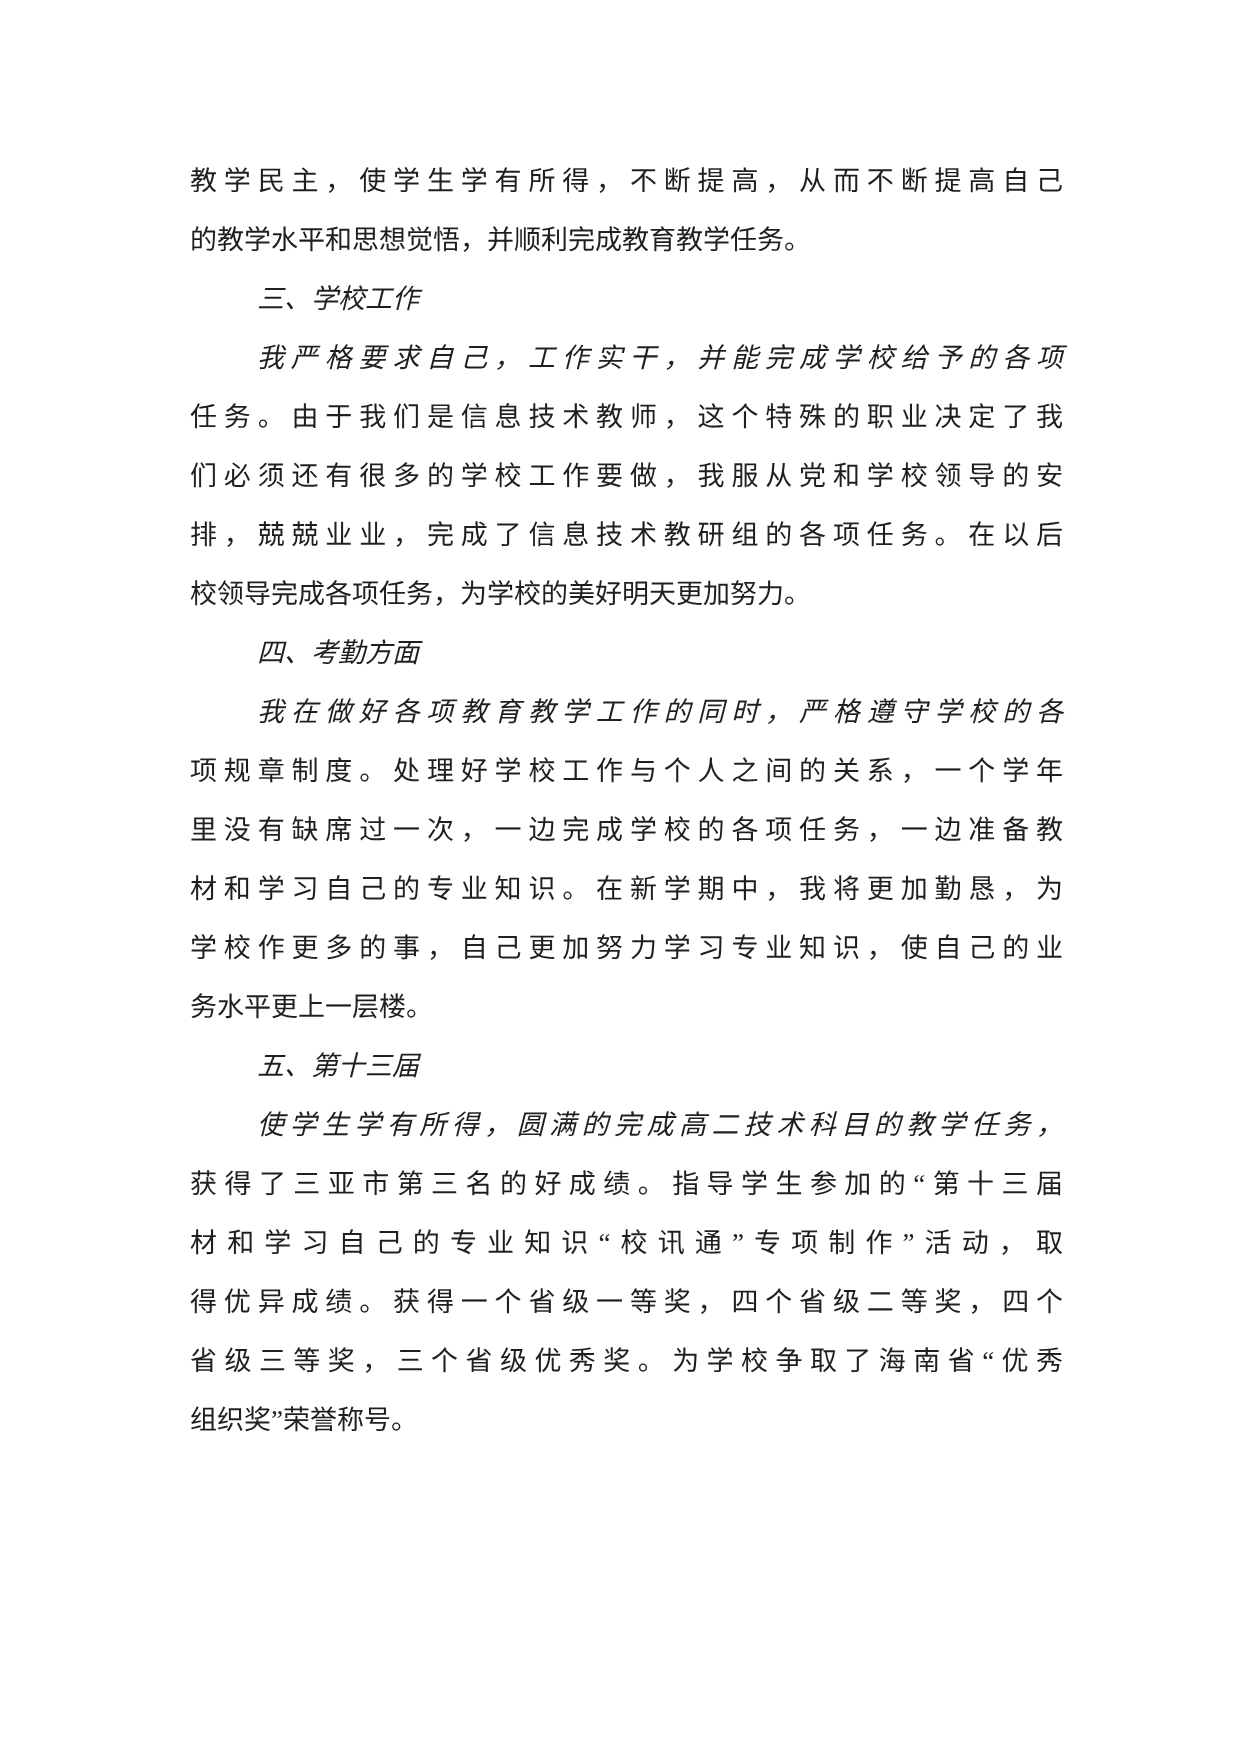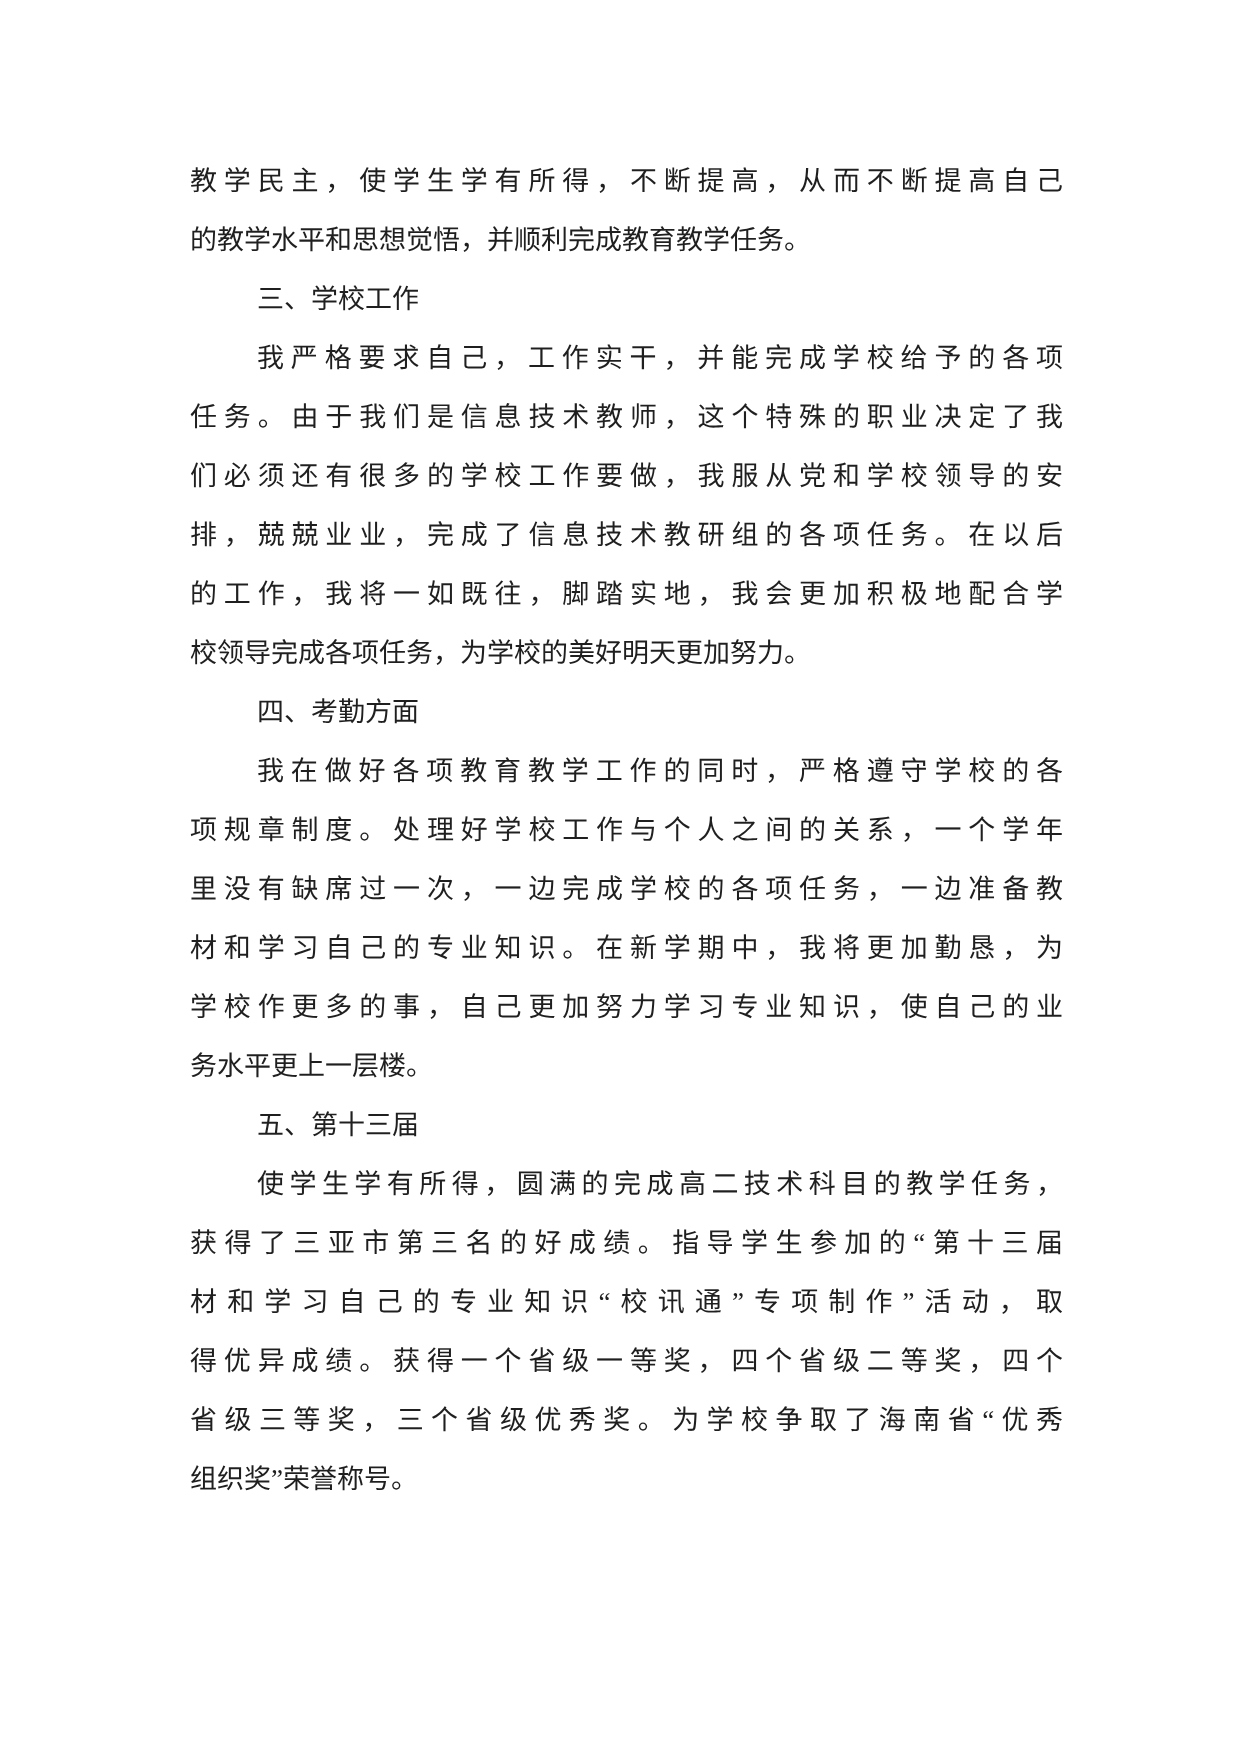--- a/index.html
+++ b/index.html
@@ -30,41 +30,41 @@
     width: 873px;
     height: 59px;
     line-height: 59px;
     font-size: 27px;
     letter-spacing: 0px;
     white-space: nowrap;
     font-weight: 400;
   }
   .line.indent {
     text-indent: 67px;
+    font-style: italic;
   }
   .line.justify {
     white-space: normal;
     text-align: justify;
     text-align-last: justify;
     text-justify: inter-character;
   }
 </style>
 </head>
 <body>
 
 <div class="page">
   <div class="text-block" id="lines-container">
       <div class="line justify">教学民主，使学生学有所得，不断提高，从而不断提高自己</div>
       <div class="line">的教学水平和思想觉悟，并顺利完成教育教学任务。</div>
       <div class="line indent">三、学校工作</div>
       <div class="line indent justify">我严格要求自己，工作实干，并能完成学校给予的各项</div>
       <div class="line justify">任务。由于我们是信息技术教师，这个特殊的职业决定了我</div>
       <div class="line justify">们必须还有很多的学校工作要做，我服从党和学校领导的安</div>
       <div class="line justify">排，兢兢业业，完成了信息技术教研组的各项任务。在以后</div>
-      <div class="line justify">的工作，我将一如既往，脚踏实地，我会更加积极地配合学</div>
       <div class="line">校领导完成各项任务，为学校的美好明天更加努力。</div>
       <div class="line indent">四、考勤方面</div>
       <div class="line indent justify">我在做好各项教育教学工作的同时，严格遵守学校的各</div>
       <div class="line justify">项规章制度。处理好学校工作与个人之间的关系，一个学年</div>
       <div class="line justify">里没有缺席过一次，一边完成学校的各项任务，一边准备教</div>
       <div class="line justify">材和学习自己的专业知识。在新学期中，我将更加勤恳，为</div>
       <div class="line justify">学校作更多的事，自己更加努力学习专业知识，使自己的业</div>
       <div class="line">务水平更上一层楼。</div>
       <div class="line indent">五、第十三届</div>
       <div class="line indent justify">使学生学有所得，圆满的完成高二技术科目的教学任务，</div>

